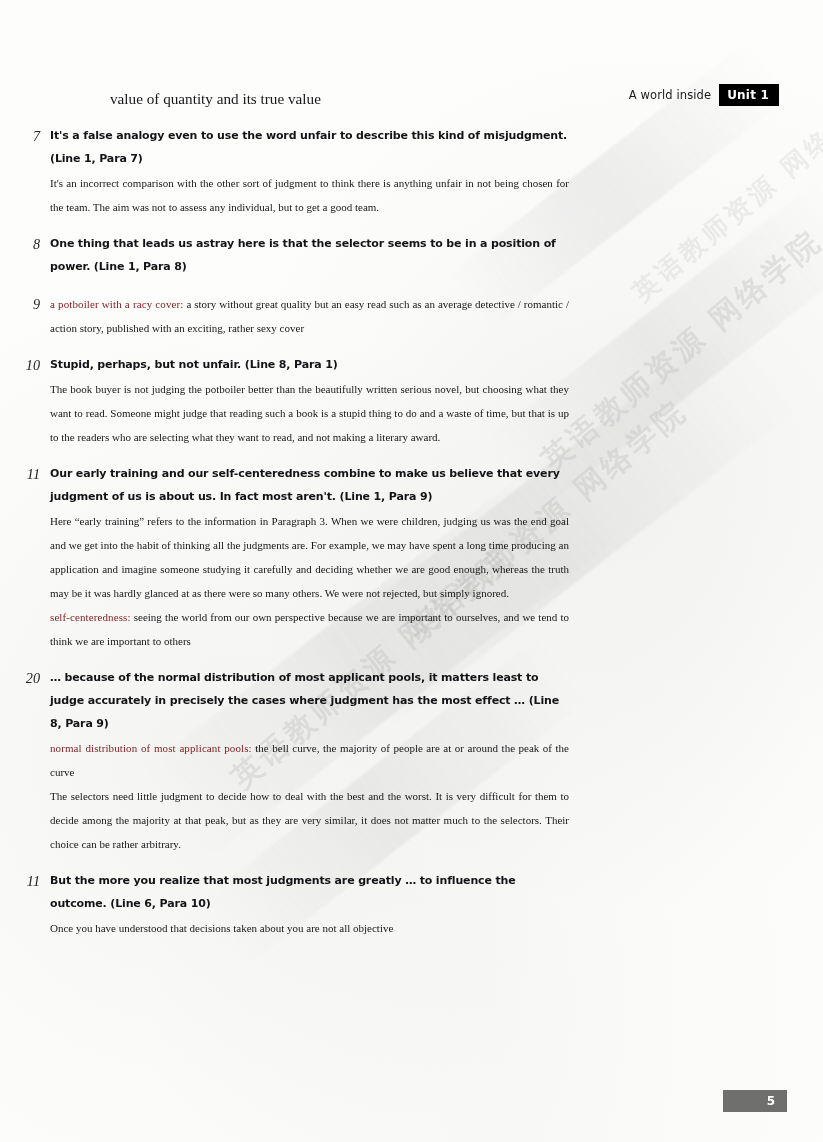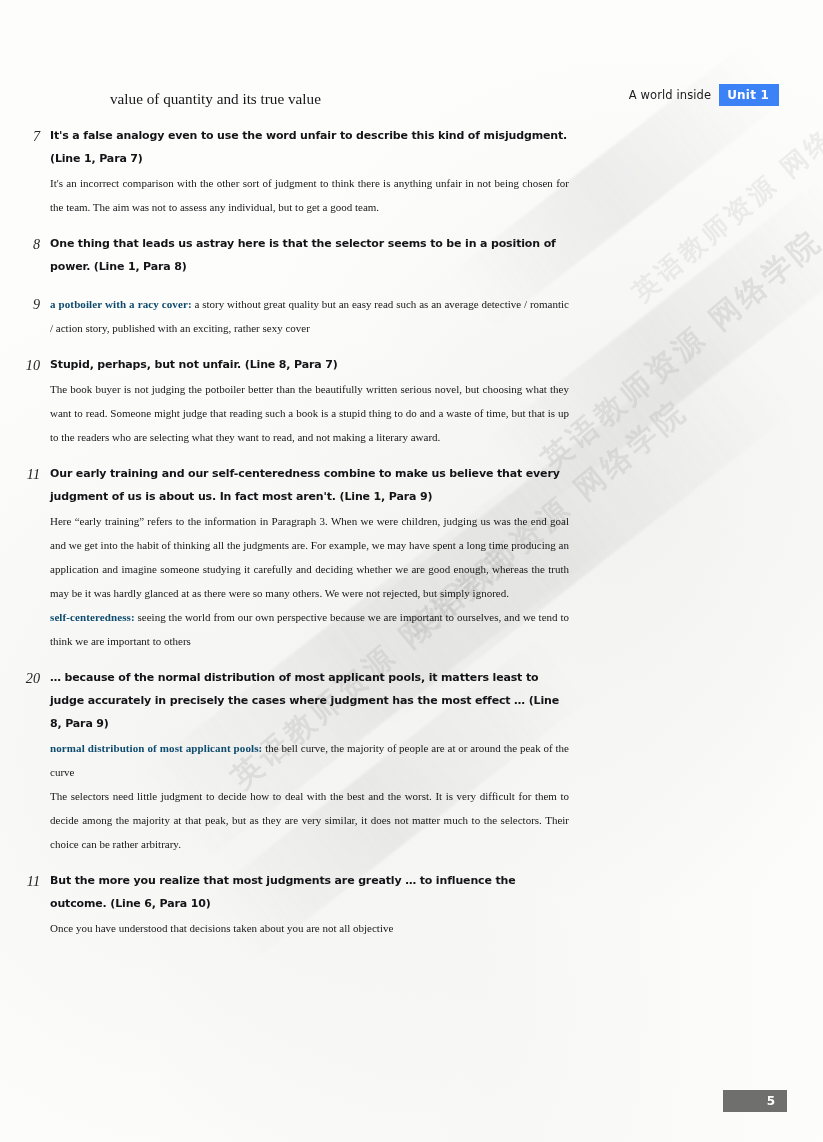--- a/index.html
+++ b/index.html
@@ -65,21 +65,21 @@
     color: #1b1b1e;
     padding: 3px 8px 3px 0;
     align-self: center;
     letter-spacing: .1px;
   }
   .runhead-unit {
     font-family: "DejaVu Sans", sans-serif;
     font-size: 12px;
     font-weight: 700;
     color: #ffffff;
-    background: #3b82f6;
+    background: #000000;
     padding: 4px 10px 4px 8px;
     letter-spacing: .2px;
     line-height: 14px;
   }
 
   
   .content {
     position: absolute;
     left: 12px;
     top: 88px;
@@ -137,22 +137,22 @@
     font-size: 11px;
     line-height: 24px;
     text-align: justify;
     margin: 0;
     color: #17171a;
   }
   .gloss + .gloss { margin-top: 0; }
 
   
   .term {
-    font-weight: 700;
-    color: #0c4a6e;
+    font-weight: 400;
+    color: #7f1d1d;
     letter-spacing: .1px;
   }
 
   
   .folio {
     position: absolute;
     right: 36px;
     bottom: 30px;
     z-index: 3;
     background: #6f6f6d;
@@ -213,21 +213,21 @@
     <div class="item">
       <div class="item-num">9</div>
       <div class="item-body">
         <p class="gloss"><span class="term">a potboiler with a racy cover:</span><span> a story without great quality but an easy read such as an average detective / romantic / action story, published with an exciting, rather sexy cover</span></p>
       </div>
     </div>
 
     <div class="item">
       <div class="item-num">10</div>
       <div class="item-body">
-        <p class="quote">Stupid, perhaps, but not unfair. (Line 8, Para 7)</p>
+        <p class="quote">Stupid, perhaps, but not unfair. (Line 8, Para 1)</p>
         <p class="gloss">The book buyer is not judging the potboiler better than the beautifully written serious novel, but choosing what they want to read. Someone might judge that reading such a book is a stupid thing to do and a waste of time, but that is up to the readers who are selecting what they want to read, and not making a literary award.</p>
       </div>
     </div>
 
     <div class="item">
       <div class="item-num">11</div>
       <div class="item-body">
         <p class="quote">Our early training and our self-centeredness combine to make us believe that every judgment of us is about us. In fact most aren't. (Line 1, Para 9)</p>
         <p class="gloss">Here “early training” refers to the information in Paragraph 3. When we were children, judging us was the end goal and we get into the habit of thinking all the judgments are. For example, we may have spent a long time producing an application and imagine someone studying it carefully and deciding whether we are good enough, whereas the truth may be it was hardly glanced at as there were so many others. We were not rejected, but simply ignored.</p>
         <p class="gloss"><span class="term">self-centeredness:</span><span> seeing the world from our own perspective because we are important to ourselves, and we tend to think we are important to others</span></p>

